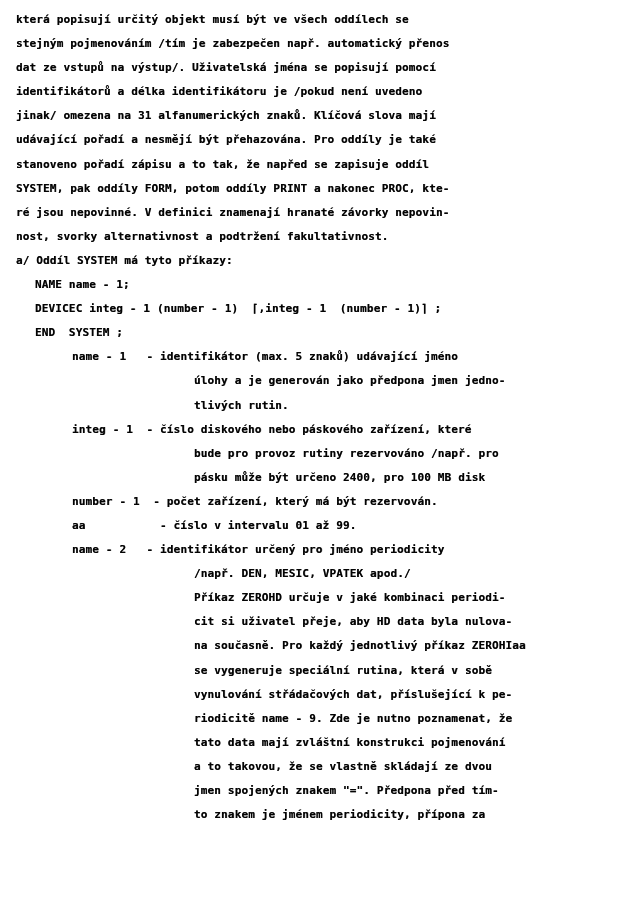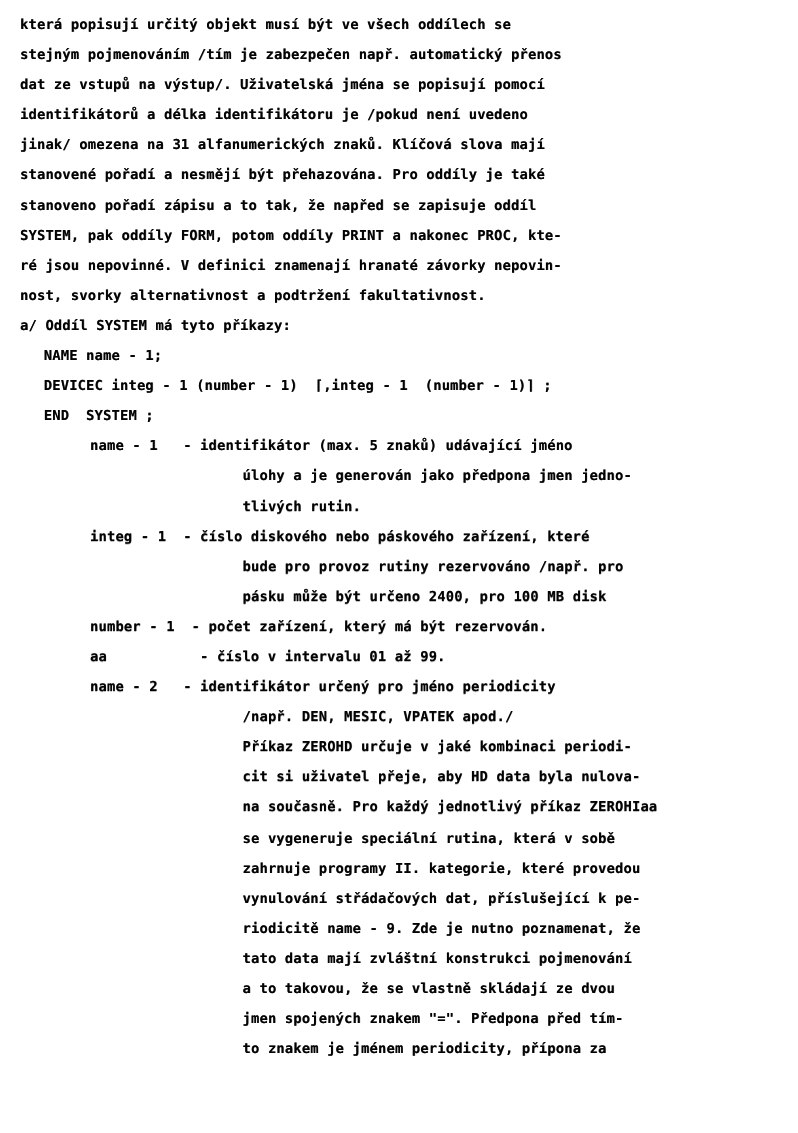--- a/index.html
+++ b/index.html
@@ -49,21 +49,21 @@
 <body>
 
 <div class="page">
   <div class="doc">
 
     <div class="line">která popisují určitý objekt musí být ve všech oddílech se</div>
     <div class="line">stejným pojmenováním /tím je zabezpečen např. automatický přenos</div>
     <div class="line">dat ze vstupů na výstup/. Uživatelská jména se popisují pomocí</div>
     <div class="line">identifikátorů a délka identifikátoru je /pokud není uvedeno</div>
     <div class="line">jinak/ omezena na 31 alfanumerických znaků. Klíčová slova mají</div>
-    <div class="line">stanovené pořadí a nesmějí být přehazována. Pro oddíly je také</div>
+    <div class="line">udávající pořadí a nesmějí být přehazována. Pro oddíly je také</div>
     <div class="line">stanoveno pořadí zápisu a to tak, že napřed se zapisuje oddíl</div>
     <div class="line">SYSTEM, pak oddíly FORM, potom oddíly PRINT a nakonec PROC, kte-</div>
     <div class="line">ré jsou nepovinné. V definici znamenají hranaté závorky nepovin-</div>
     <div class="line">nost, svorky alternativnost a podtržení fakultativnost.</div>
 
     <div class="line">a/ Oddíl SYSTEM má tyto příkazy:</div>
 
     <div class="line indent1"><span class="under">NAME</span><span> name - 1;</span></div>
     <div class="line indent1"><span class="under">DEVICEC</span><span> integ - 1 (number - 1)  ⌈,integ - 1  (number - 1)⌉ ;</span></div>
     <div class="line indent1"><span class="under">END</span><span>  SYSTEM ;</span></div>
@@ -79,21 +79,20 @@
     <div class="line indent2"><span>number - 1</span><span>  </span><span>- počet zařízení, který má být rezervován.</span></div>
 
     <div class="line indent2"><span>aa</span><span>           </span><span>- číslo v intervalu 01 až 99.</span></div>
 
     <div class="line indent2"><span>name - 2</span><span>   </span><span>- identifikátor určený pro jméno periodicity</span></div>
     <div class="line indent4">/např. DEN, MESIC, VPATEK apod./</div>
     <div class="line indent4">Příkaz ZEROHD určuje v jaké kombinaci periodi-</div>
     <div class="line indent4">cit si uživatel přeje, aby HD data byla nulova-</div>
     <div class="line indent4">na současně. Pro každý jednotlivý příkaz ZEROHIaa</div>
     <div class="line indent4">se vygeneruje speciální rutina, která v sobě</div>
-    <div class="line indent4">zahrnuje programy II. kategorie, které provedou</div>
     <div class="line indent4">vynulování střádačových dat, příslušející k pe-</div>
     <div class="line indent4">riodicitě name - 9. Zde je nutno poznamenat, že</div>
     <div class="line indent4">tato data mají zvláštní konstrukci pojmenování</div>
     <div class="line indent4">a to takovou, že se vlastně skládají ze dvou</div>
     <div class="line indent4">jmen spojených znakem "=". Předpona před tím-</div>
     <div class="line indent4">to znakem je jménem periodicity, přípona za</div>
 
   </div>
 </div>
 

